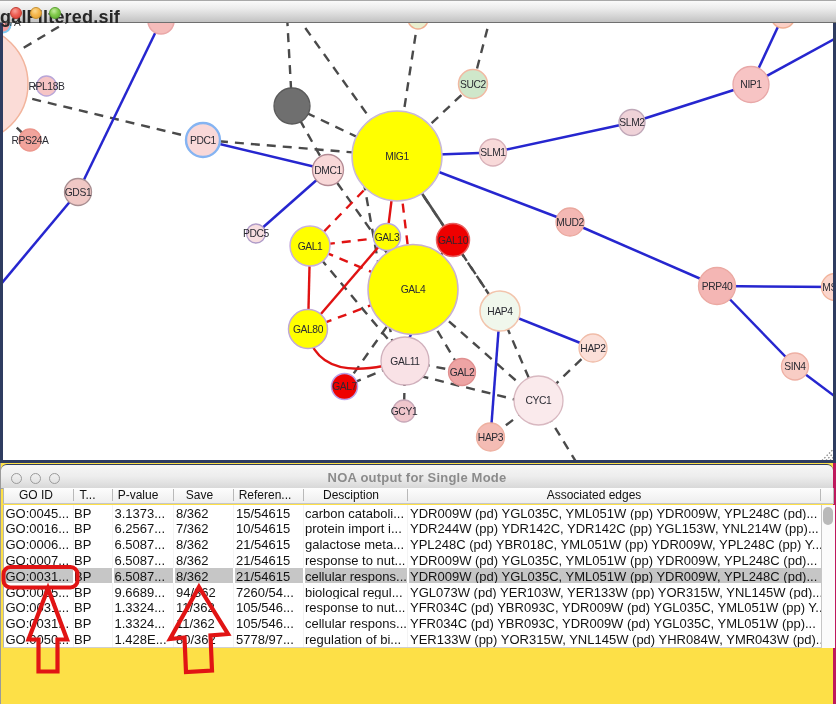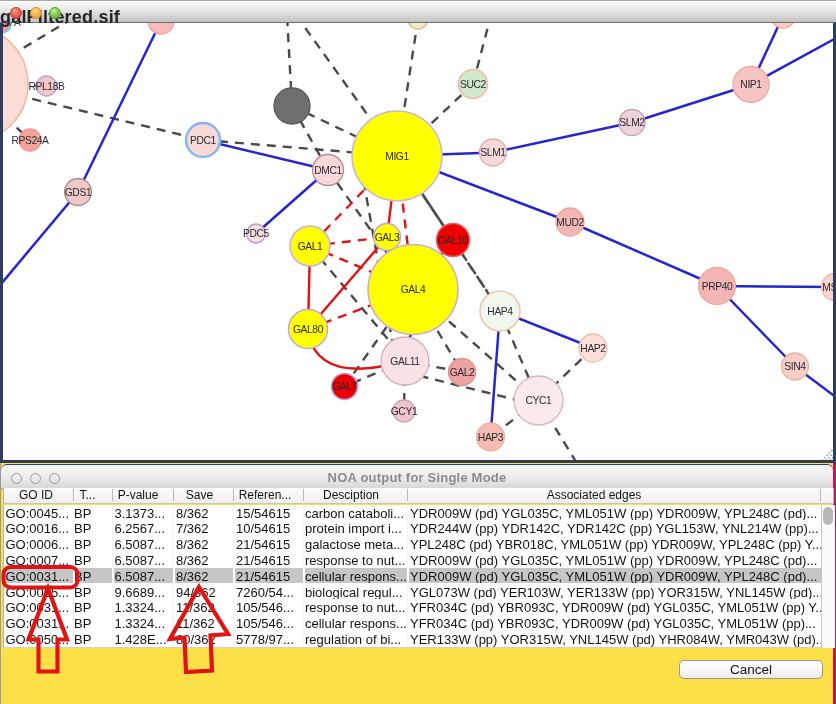--- a/index.html
+++ b/index.html
@@ -303,21 +303,20 @@
           <span class="c2">1.428E...</span>
           <span class="c3">80/362</span>
           <span class="c4">5778/97...</span>
           <span class="c5">regulation of bi...</span>
           <span class="c6">YER133W (pp) YOR315W, YNL145W (pd) YHR084W, YMR043W (pd)...</span>
         </div>
     </div>
     <div style="position:absolute;left:820.5px;top:41.5px;width:13px;height:143.3px;background:#fbfbfb;">
       <div style="position:absolute;left:1.5px;top:2px;width:9.5px;height:18.5px;border-radius:5px;background:#b9b9b9;"></div>
     </div>
-    <div class="btn" style="left:678px;">Cancel</div>
   </div>
 
   <svg id="annot" width="836" height="704" viewBox="0 0 836 704">
     <rect x="3.5" y="567" width="74" height="20.5" rx="7" fill="none" stroke="#e11414" stroke-width="4"></rect>
     <path d="M48,588.5 L67,639.5 L57.5,639.5 L57.5,671.5 L38.5,671.5 L38.5,639.5 L28.5,639.5 Z" fill="none" stroke="#e11414" stroke-width="4.2"></path>
     <path d="M199,587 L228,634 L210.5,635.5 L212,670.5 L186,672 L184.5,637.5 L170,639 Z" fill="none" stroke="#e11414" stroke-width="4.2"></path>
   </svg>
 </div>
 
 </body></html>

